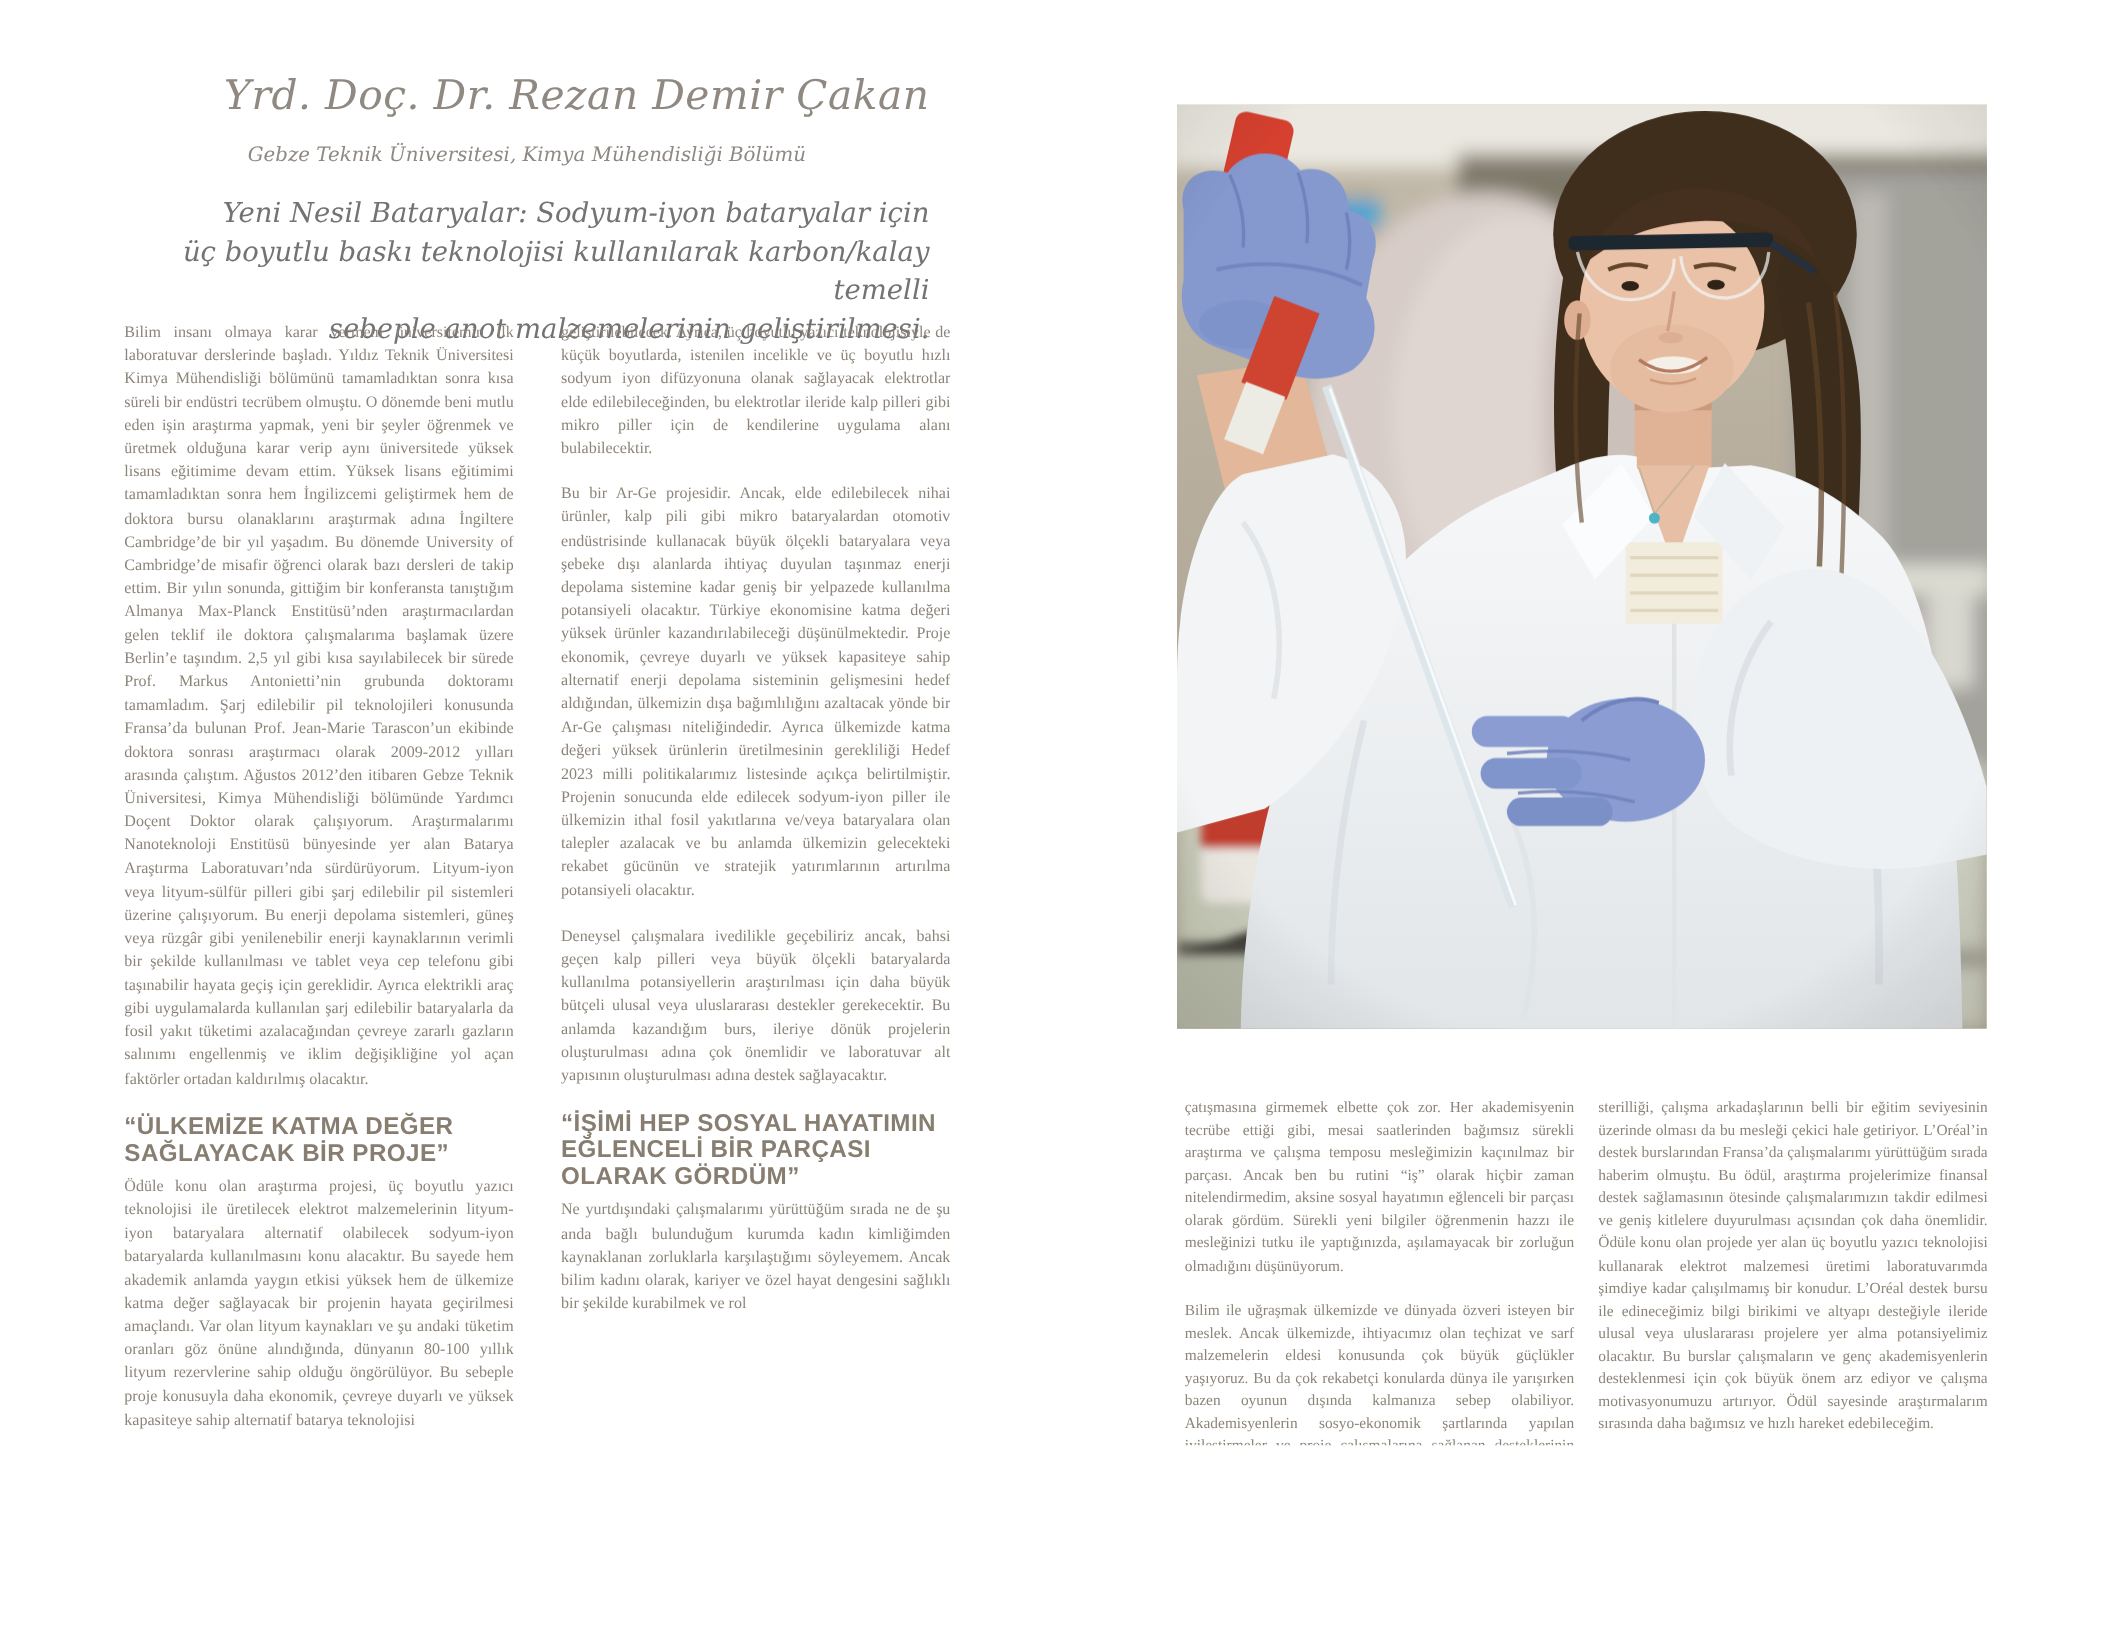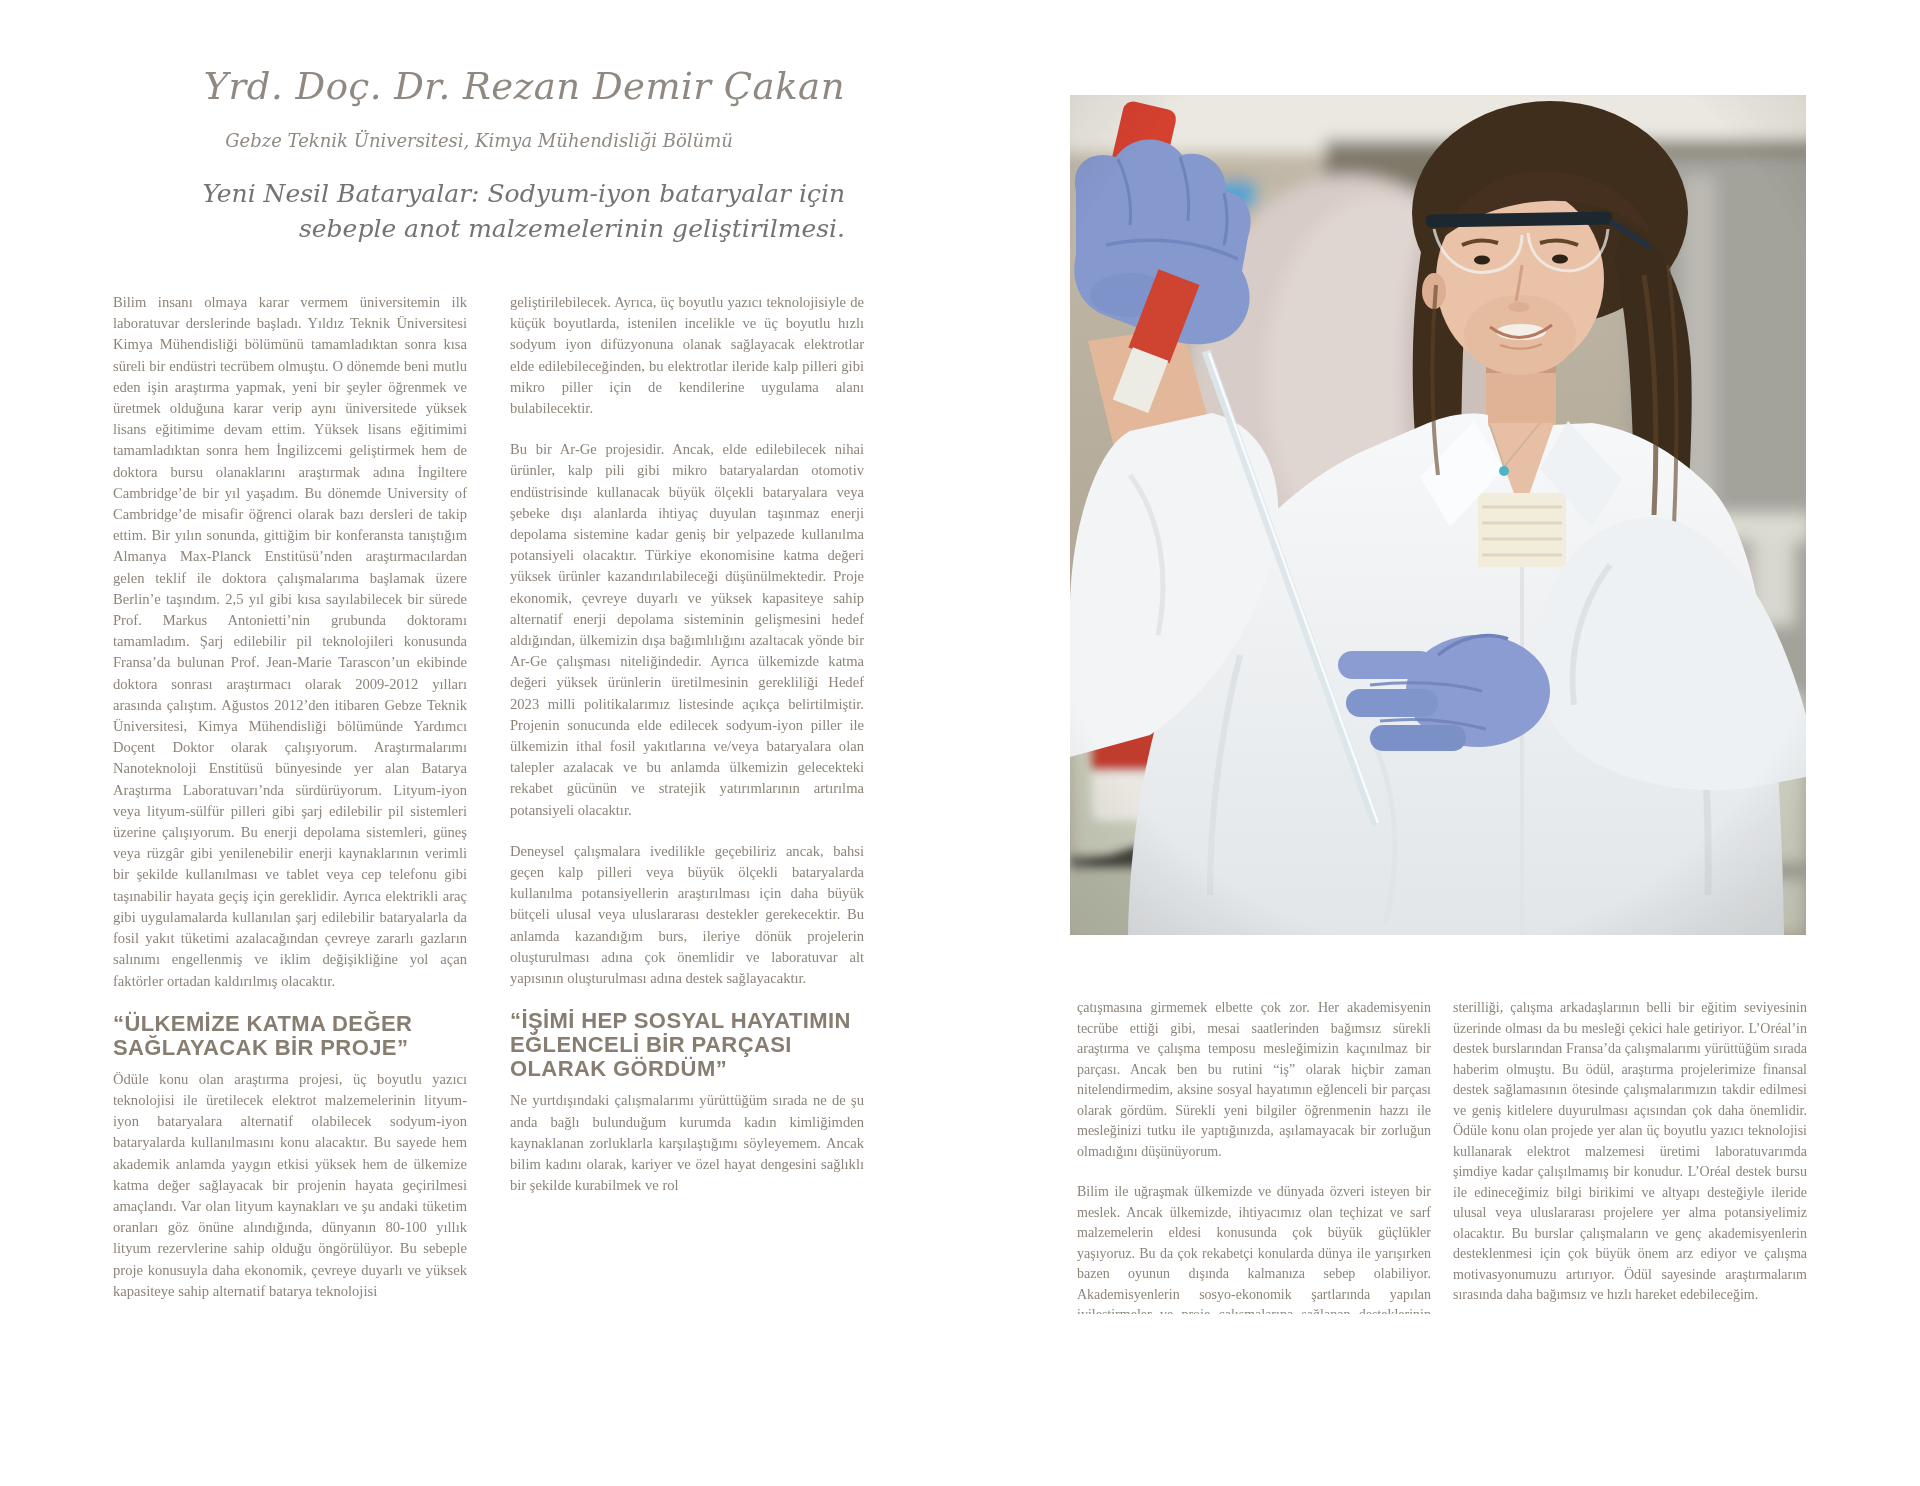--- a/index.html
+++ b/index.html
@@ -80,20 +80,21 @@
 </head>
 <body>
 
 <div class="spread">
 
   <header class="article-header">
     <h1 class="page-title">Yrd. Doç. Dr. Rezan Demir Çakan</h1>
     <p class="affiliation">Gebze Teknik Üniversitesi, Kimya Mühendisliği Bölümü</p>
     <div class="project-title">
       <div>Yeni Nesil Bataryalar: Sodyum-iyon bataryalar için</div>
+      <div>üç boyutlu baskı teknolojisi kullanılarak karbon/kalay temelli</div>
       <div>sebeple anot malzemelerinin geliştirilmesi.</div>
     </div>
   </header>
 
   <section class="col col-left col1">
     <p>Bilim insanı olmaya karar vermem üniversitemin ilk laboratuvar derslerinde başladı. Yıldız Teknik Üniversitesi Kimya Mühendisliği bölümünü tamamladıktan sonra kısa süreli bir endüstri tecrübem olmuştu. O dönemde beni mutlu eden işin araştırma yapmak, yeni bir şeyler öğrenmek ve üretmek olduğuna karar verip aynı üniversitede yüksek lisans eğitimime devam ettim. Yüksek lisans eğitimimi tamamladıktan sonra hem İngilizcemi geliştirmek hem de doktora bursu olanaklarını araştırmak adına İngiltere Cambridge’de bir yıl yaşadım. Bu dönemde University of Cambridge’de misafir öğrenci olarak bazı dersleri de takip ettim. Bir yılın sonunda, gittiğim bir konferansta tanıştığım Almanya Max-Planck Enstitüsü’nden araştırmacılardan gelen teklif ile doktora çalışmalarıma başlamak üzere Berlin’e taşındım. 2,5 yıl gibi kısa sayılabilecek bir sürede Prof. Markus Antonietti’nin grubunda doktoramı tamamladım. Şarj edilebilir pil teknolojileri konusunda Fransa’da bulunan Prof. Jean-Marie Tarascon’un ekibinde doktora sonrası araştırmacı olarak 2009-2012 yılları arasında çalıştım. Ağustos 2012’den itibaren Gebze Teknik Üniversitesi, Kimya Mühendisliği bölümünde Yardımcı Doçent Doktor olarak çalışıyorum. Araştırmalarımı Nanoteknoloji Enstitüsü bünyesinde yer alan Batarya Araştırma Laboratuvarı’nda sürdürüyorum. Lityum-iyon veya lityum-sülfür pilleri gibi şarj edilebilir pil sistemleri üzerine çalışıyorum. Bu enerji depolama sistemleri, güneş veya rüzgâr gibi yenilenebilir enerji kaynaklarının verimli bir şekilde kullanılması ve tablet veya cep telefonu gibi taşınabilir hayata geçiş için gereklidir. Ayrıca elektrikli araç gibi uygulamalarda kullanılan şarj edilebilir bataryalarla da fosil yakıt tüketimi azalacağından çevreye zararlı gazların salınımı engellenmiş ve iklim değişikliğine yol açan faktörler ortadan kaldırılmış olacaktır.</p>
     <h2 class="subhead">“ÜLKEMİZE KATMA DEĞER SAĞLAYACAK BİR PROJE”</h2>
     <p>Ödüle konu olan araştırma projesi, üç boyutlu yazıcı teknolojisi ile üretilecek elektrot malzemelerinin lityum-iyon bataryalara alternatif olabilecek sodyum-iyon bataryalarda kullanılmasını konu alacaktır. Bu sayede hem akademik anlamda yaygın etkisi yüksek hem de ülkemize katma değer sağlayacak bir projenin hayata geçirilmesi amaçlandı. Var olan lityum kaynakları ve şu andaki tüketim oranları göz önüne alındığında, dünyanın 80-100 yıllık lityum rezervlerine sahip olduğu öngörülüyor. Bu sebeple proje konusuyla daha ekonomik, çevreye duyarlı ve yüksek kapasiteye sahip alternatif batarya teknolojisi</p>
   </section>
 

